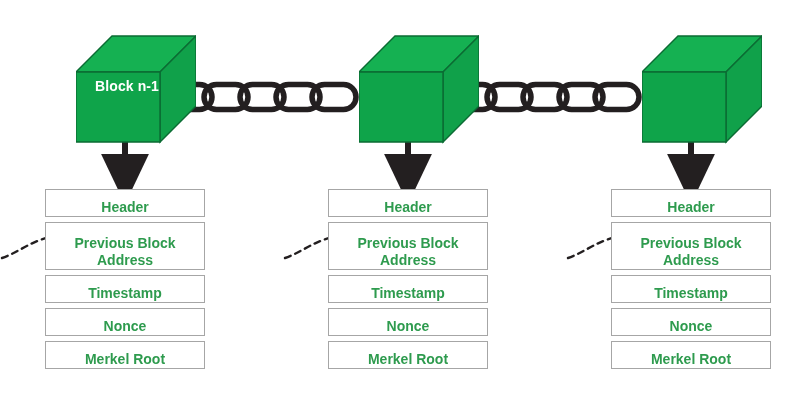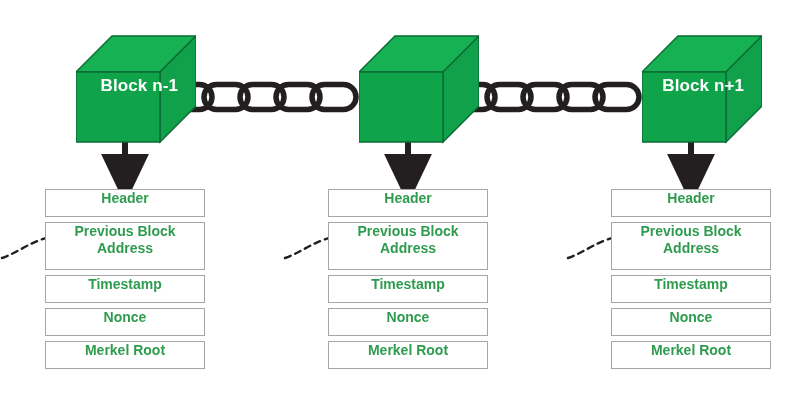--- a/index.html
+++ b/index.html
@@ -30,44 +30,44 @@
   .cube {
     position: absolute;
     width: 120px;
     height: 130px;
   }
   .cube-label {
     position: absolute;
     left: 0;
     top: 56px;
     width: 102px;
-    text-align: right;
+    text-align: center;
     color: #ffffff;
-    font-size: 17px;
+    font-size: 14px;
     font-weight: bold;
     letter-spacing: 0.1px;
     line-height: 16px;
     pointer-events: none;
   }
   
   .stack {
     position: absolute;
     width: 160px;
   }
   .field-box {
     box-sizing: border-box;
     width: 160px;
     border: 1px solid #a6a6a6;
     background: #ffffff;
     color: #2e9b4e;
     font-size: 14px;
     font-weight: bold;
     text-align: center;
     display: flex;
-    align-items: flex-start;
+    align-items: flex-end;
     justify-content: center;
     margin-bottom: 5px;
     line-height: 17px;
   }
   .field-box.h1 { height: 28px; }
   .field-box.h2 { height: 48px; }
 </style>
 </head>
 <body>
 
@@ -141,21 +141,20 @@
       <polygon points="0,50 84,50 84,120 0,120" fill="#0fa44a" stroke="#0b6b33" stroke-width="1.4"></polygon>
     </svg>
   </div>
 
   <div class="cube" style="left:642px; top:22px;">
     <svg width="120" height="130" viewBox="0 0 120 130">
       <polygon points="0,50 36,14 120,14 84,50" fill="#15b152" stroke="#0b6b33" stroke-width="1.4"></polygon>
       <polygon points="84,50 120,14 120,84 84,120" fill="#10a14a" stroke="#0b6b33" stroke-width="1.4"></polygon>
       <polygon points="0,50 84,50 84,120 0,120" fill="#0fa44a" stroke="#0b6b33" stroke-width="1.4"></polygon>
     </svg>
-    <div class="cube-label">Block n+1</div>
   </div>
 
   <div class="stack" style="left:45px; top:189px;">
     <div class="field-box h1">
       <span>Header</span>
     </div>
     <div class="field-box h2">
       <span>
         <span>Previous Block</span><br>
         <span>Address</span>

